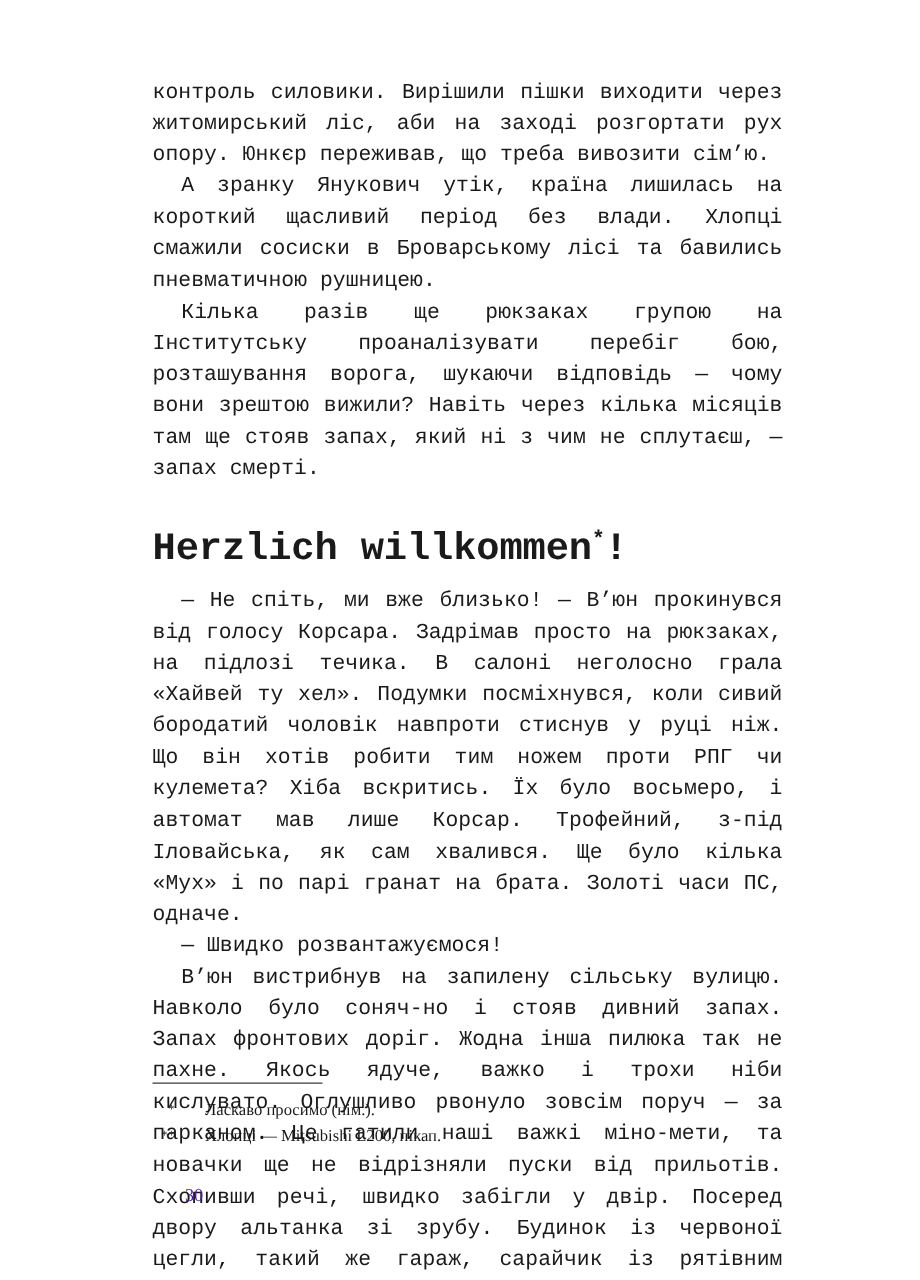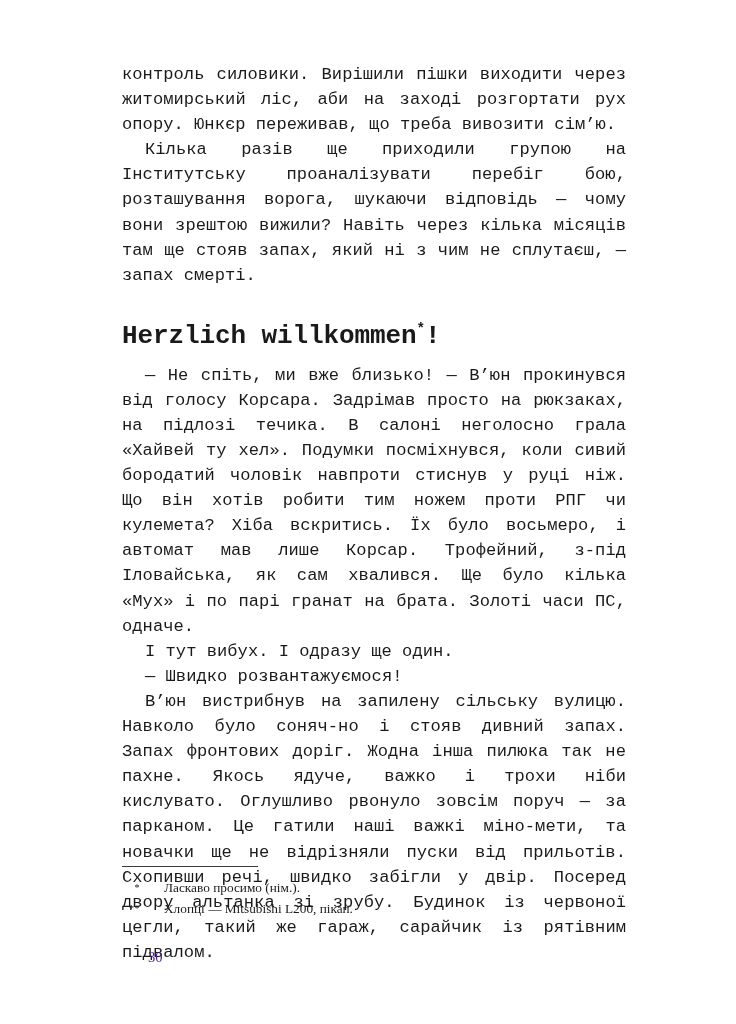--- a/index.html
+++ b/index.html
@@ -35,21 +35,21 @@
     text-indent: 23px;
     hyphens: none;
     word-spacing: -0.1px;
     letter-spacing: 0.05px;
   }
   p.body-par.no-indent {
     text-indent: 0;
   }
   .chapter-heading {
     margin: 0;
-    font-size: 26px;
+    font-size: 31px;
     font-weight: bold;
     line-height: 1.15;
     padding-top: 34px;
     padding-bottom: 11px;
     letter-spacing: -0.1px;
     text-align: left;
   }
   .chapter-heading sup {
     font-size: 0.55em;
     vertical-align: super;
@@ -106,30 +106,30 @@
 </style>
 </head>
 <body>
 
 <div class="page">
 
   <div class="content">
 
     <p class="body-par no-indent">контроль силовики. Вирішили пішки виходити через житомирський ліс, аби на заході розгортати рух опору. Юнкєр переживав, що треба вивозити сім’ю.</p>
 
+    <p class="body-par">А зранку Янукович утік, країна лишилась на короткий щасливий період без влади. Хлопці смажили сосиски в Броварському лісі та бавились пневматичною рушницею.</p>
 
-    <p class="body-par">Кілька разів ще приходили групою на Інститутську проаналізувати перебіг бою, розташування ворога, шукаючи відповідь — чому вони зрештою вижили? Навіть через кілька місяців там ще стояв запах, який ні з чим не сплутаєш, — запах смерті.</p>
+    <p class="body-par">Кілька разів ще рюкзаках групою на Інститутську проаналізувати перебіг бою, розташування ворога, шукаючи відповідь — чому вони зрештою вижили? Навіть через кілька місяців там ще стояв запах, який ні з чим не сплутаєш, — запах смерті.</p>
 
     <h2 class="chapter-heading"><span>Herzlich willkommen</span><sup>*</sup><span>!</span></h2>
 
     <p class="body-par">— Не спіть, ми вже близько! — В’юн прокинувся від голосу Корсара. Задрімав просто на рюкзаках, на підлозі течика. В салоні неголосно грала «Хайвей ту хел». Подумки посміхнувся, коли сивий бородатий чоловік навпроти стиснув у руці ніж. Що він хотів робити тим ножем проти РПГ чи кулемета? Хіба вскритись. Їх було восьмеро, і автомат мав лише Корсар. Трофейний, з-під Іловайська, як сам хвалився. Ще було кілька «Мух» і по парі гранат на брата. Золоті часи ПС, одначе.</p>
 
 
 
-    <p class="body-par">І тут вибух. І одразу ще один.</p>
 
     <p class="body-par">— Швидко розвантажуємося!</p>
 
     <p class="body-par">В’юн вистрибнув на запилену сільську вулицю. Навколо було соняч-но і стояв дивний запах. Запах фронтових доріг. Жодна інша пилюка так не пахне. Якось ядуче, важко і трохи ніби кислувато. Оглушливо рвонуло зовсім поруч — за парканом. Це гатили наші важкі міно-мети, та новачки ще не відрізняли пуски від прильотів. Схопивши речі, швидко забігли у двір. Посеред двору альтанка зі зрубу. Будинок із червоної цегли, такий же гараж, сарайчик із рятівним підвалом.</p>
 
   </div>
 
   <div class="footnotes">
     <div class="fn-rule"></div>
 

